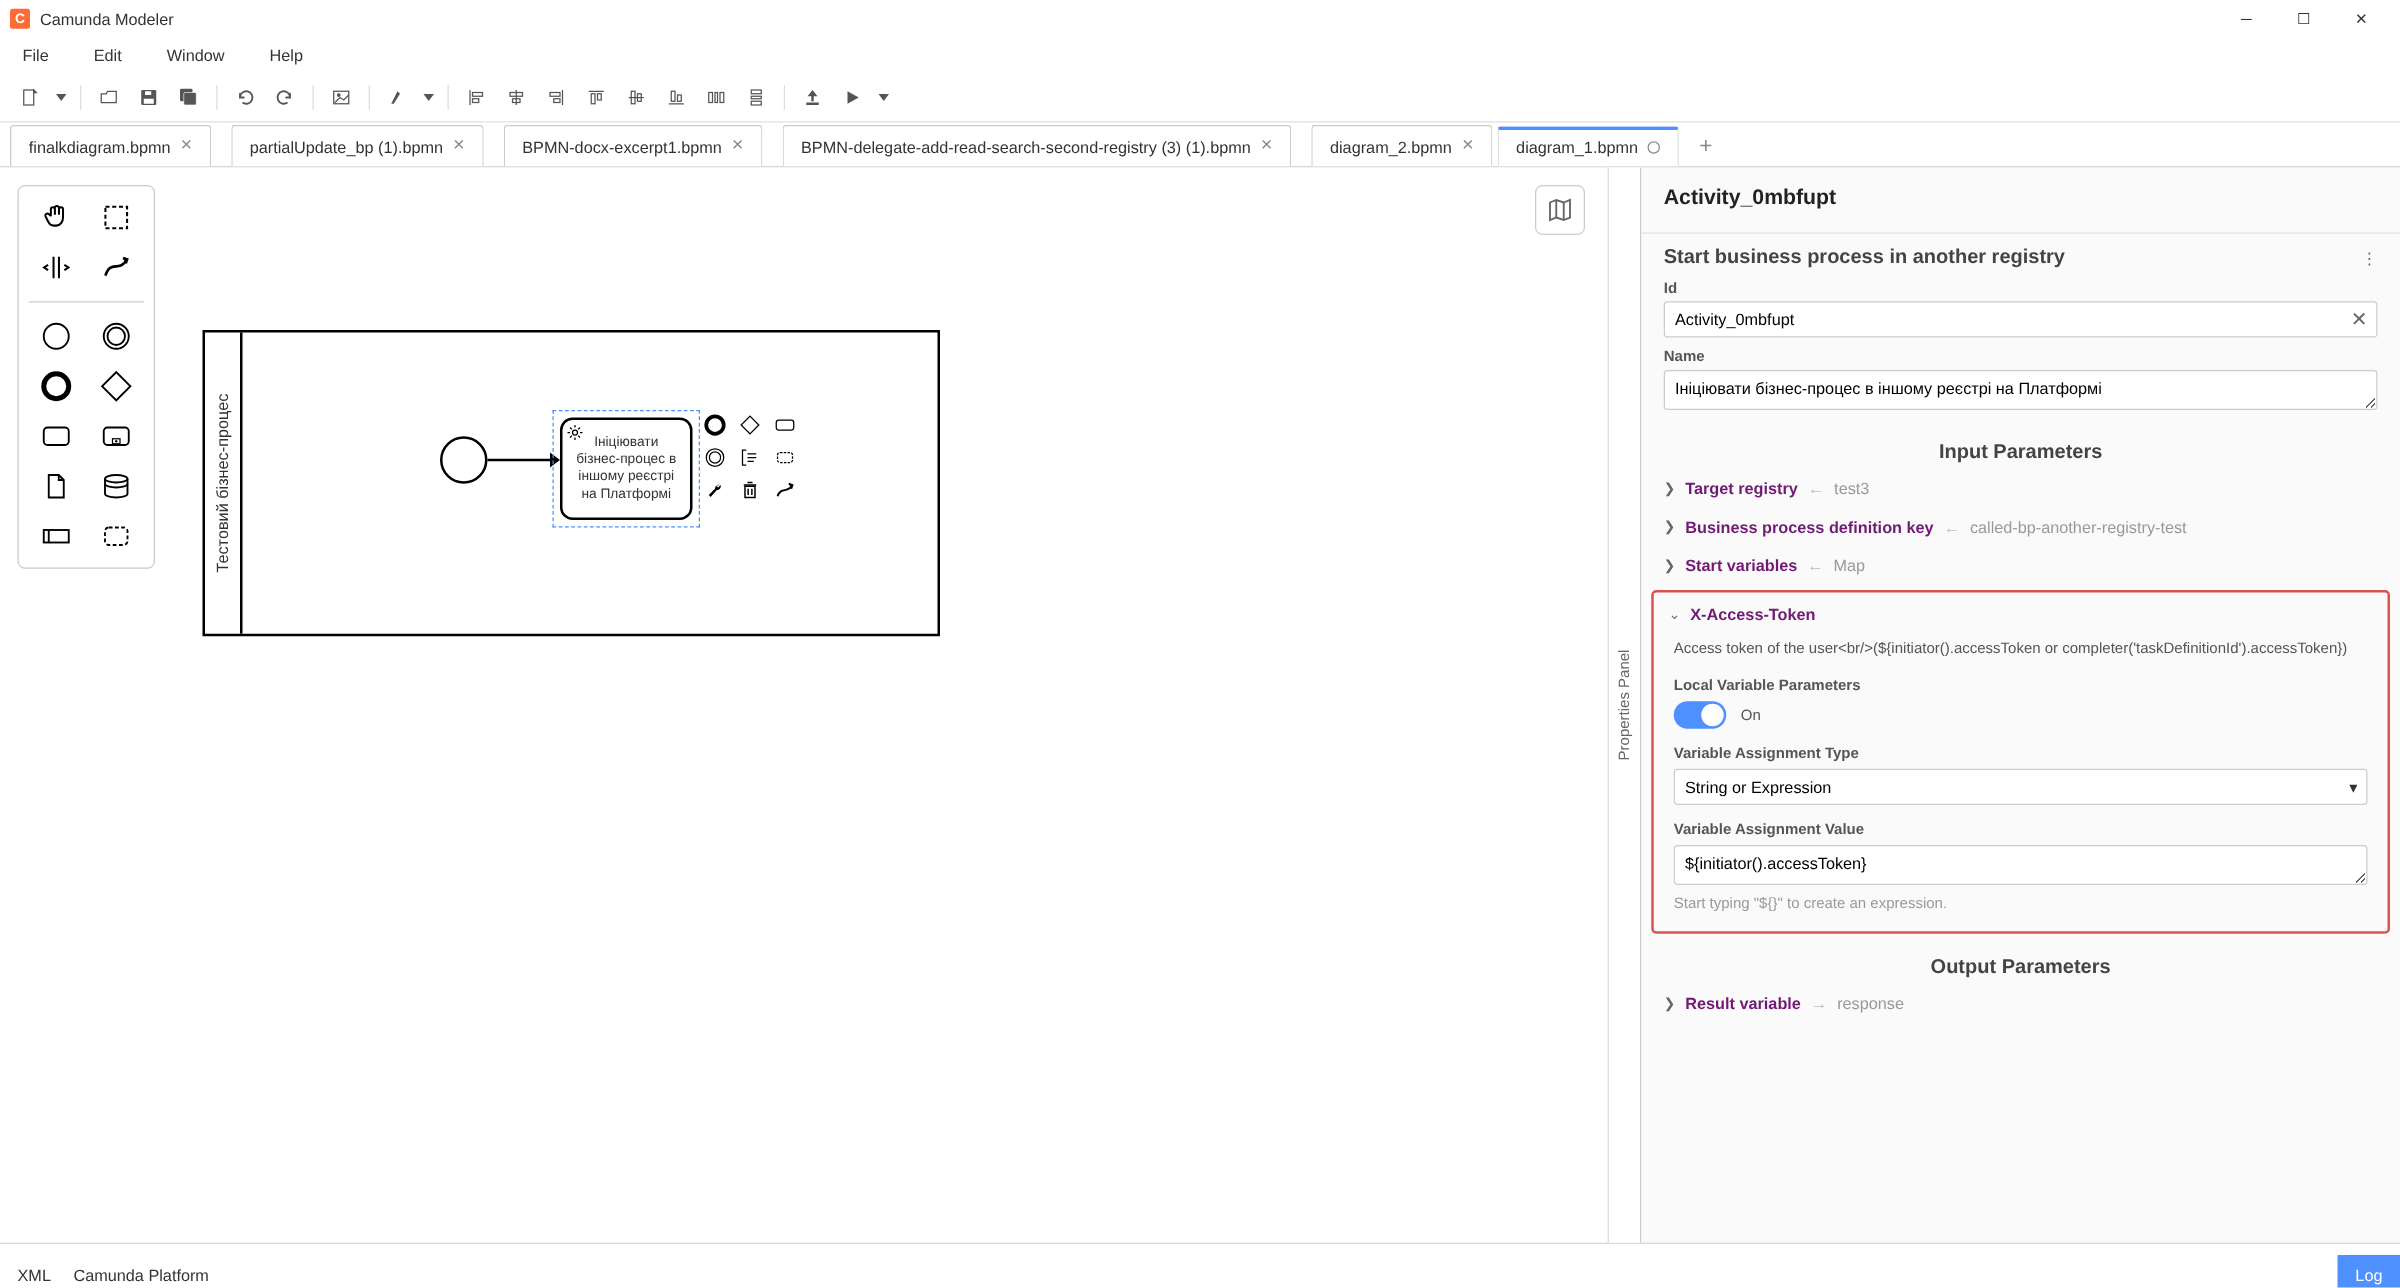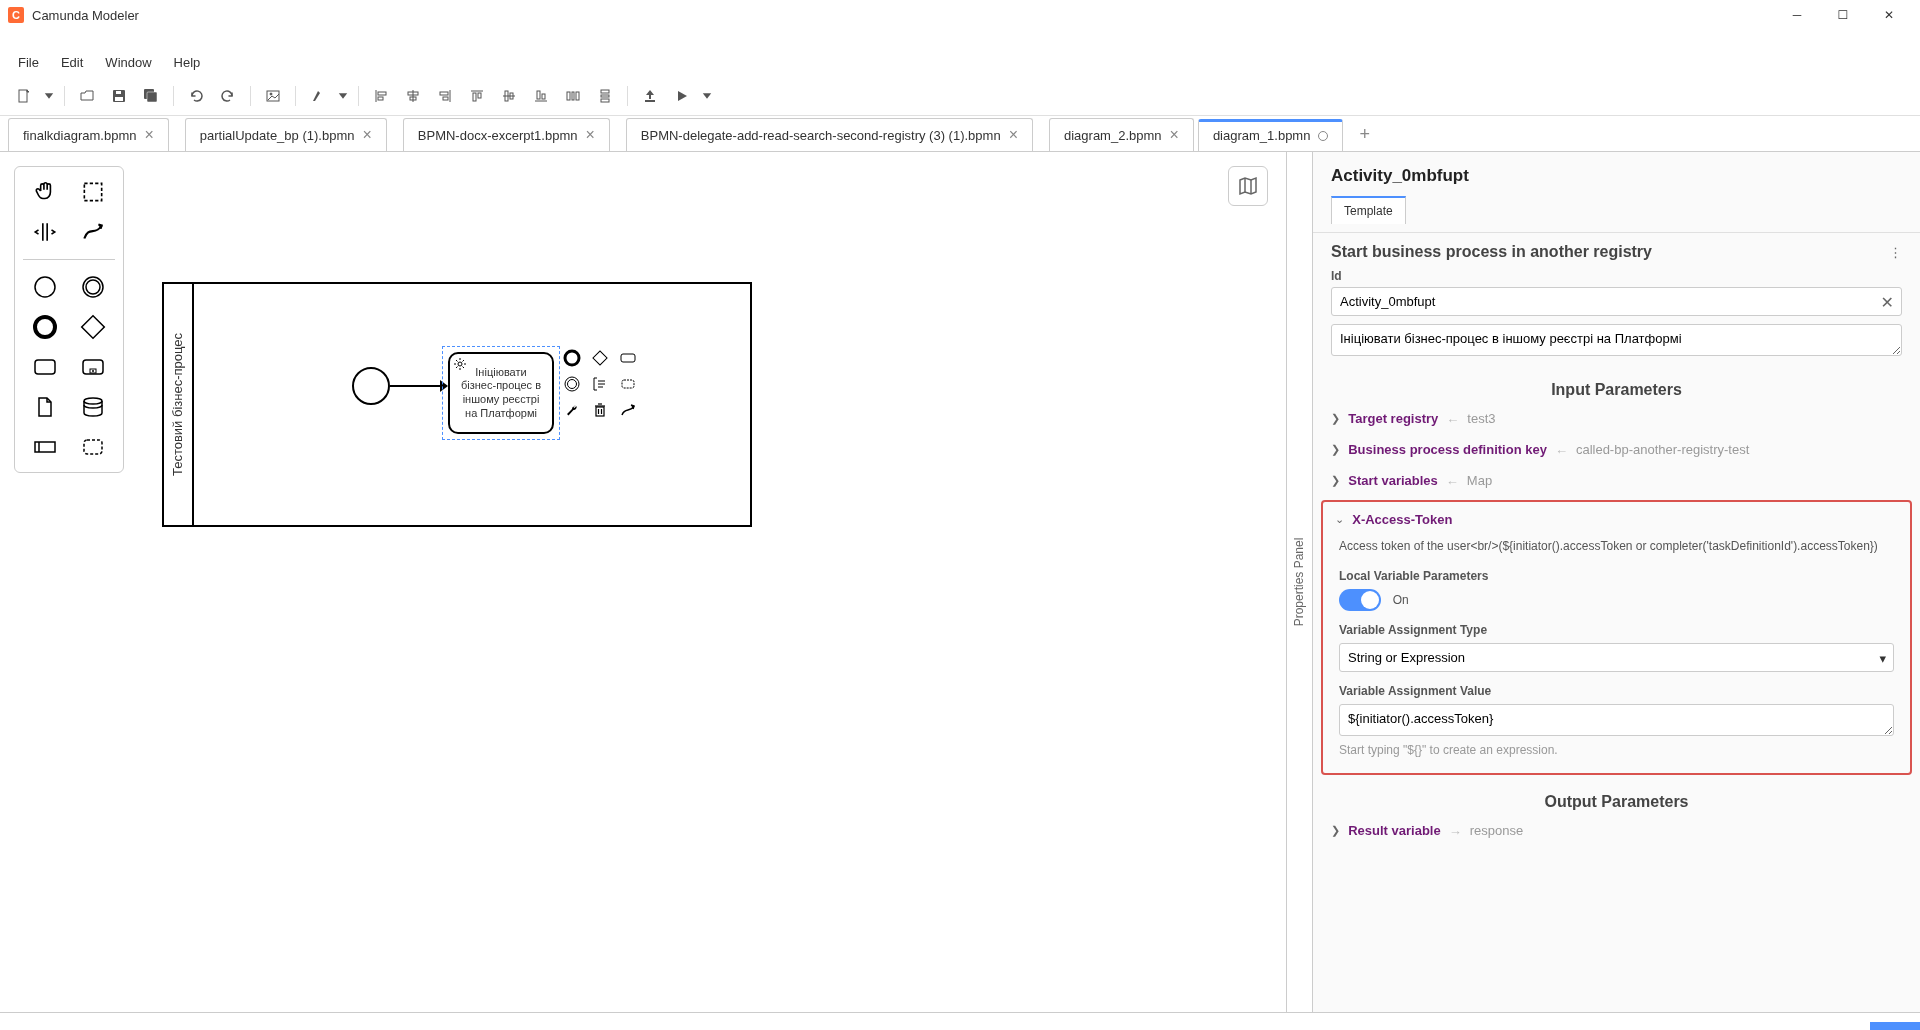--- a/index.html
+++ b/index.html
@@ -6,21 +6,21 @@
 body { width: 1920px; height: 1030px; background: #fff; overflow: hidden; font-size: 13px; color: #333; }
 
 
 .titlebar { height: 30px; display: flex; align-items: center; justify-content: space-between; padding: 0 8px; }
 .titlebar-left { display: flex; align-items: center; gap: 8px; }
 .app-icon { width: 16px; height: 16px; background: #ff6b35; border-radius: 2px; display: inline-flex; align-items: center; justify-content: center; color: #fff; font-size: 11px; font-weight: bold; }
 .titlebar-right { display: flex; gap: 0; }
 .win-btn { width: 46px; height: 30px; display: flex; align-items: center; justify-content: center; cursor: pointer; font-size: 12px; }
 
 
-.menubar { height: 28px; display: flex; align-items: center; padding: 0 8px; gap: 2px; margin-top: 18px; }
+.menubar { height: 28px; display: flex; align-items: center; padding: 0 8px; gap: 16px; }
 .menu-item { padding: 4px 10px; cursor: pointer; }
 
 
 .toolbar { height: 40px; display: flex; align-items: center; padding: 0 10px; gap: 4px; border-bottom: 1px solid #e0e0e0; }
 .tb-btn { width: 28px; height: 28px; display: flex; align-items: center; justify-content: center; cursor: pointer; color: #555; }
 .tb-sep { width: 1px; height: 20px; background: #ddd; margin: 0 4px; }
 .tb-btn svg { width: 16px; height: 16px; }
 
 
 .tabbar { height: 36px; display: flex; align-items: flex-end; padding: 0 8px; border-bottom: 1px solid #ccc; gap: 4px; }
@@ -484,38 +484,36 @@
     </div>
   </div>
 
   <div class="props">
     <div class="props-tab-strip">
         <span>Properties Panel</span>
       </div>
     <div class="props-body">
       <div class="props-header">
         <div class="props-title">Activity_0mbfupt</div>
-        <div class="sub-tabs">
-            <div class="sub-tab">Template</div>
-          </div>
       </div>
 
       <div class="section">
         <div class="section-header">
           <div class="section-title">Start business process in another registry</div>
           <div class="dots-icon">⋮</div>
         </div>
         <div class="field">
           <div class="field-label">Id</div>
           <div class="field-input-wrap">
             <input class="field-input" value="Activity_0mbfupt" style="">
             <span class="clear-btn">✕</span>
           </div>
         </div>
         <div class="field">
+          <div class="field-label">Name</div>
           <textarea class="field-input" style="">Ініціювати бізнес-процес в іншому реєстрі на Платформі</textarea>
         </div>
       </div>
 
       <div class="section">
         <div class="section-title">Input Parameters</div>
       </div>
 
       <div class="param-row">
         <span class="chevron">❯</span>

